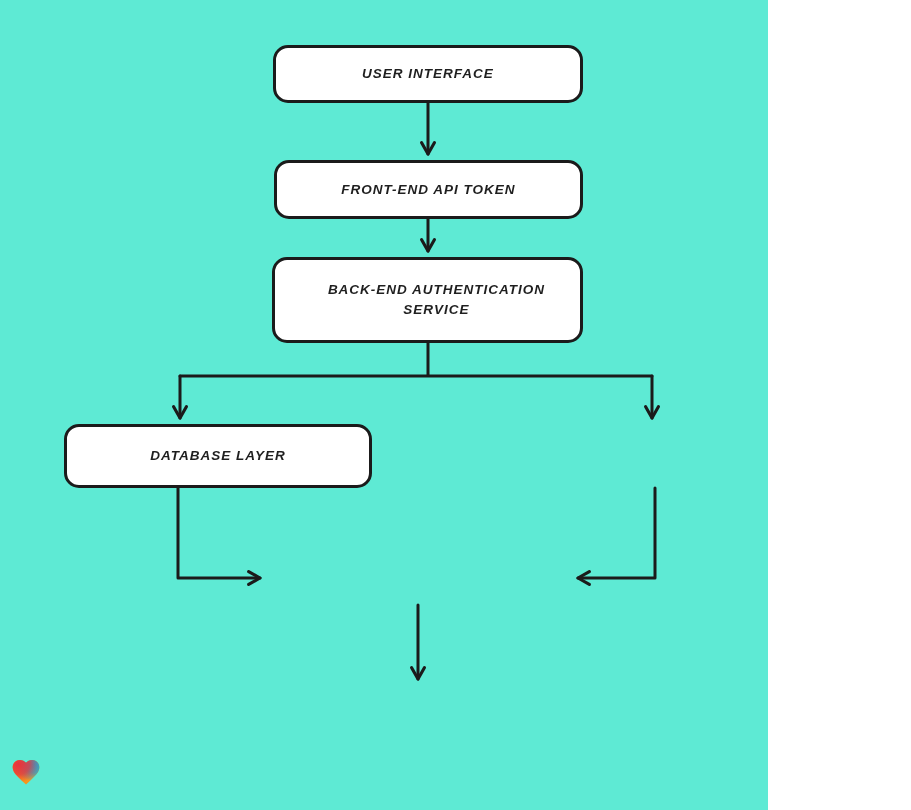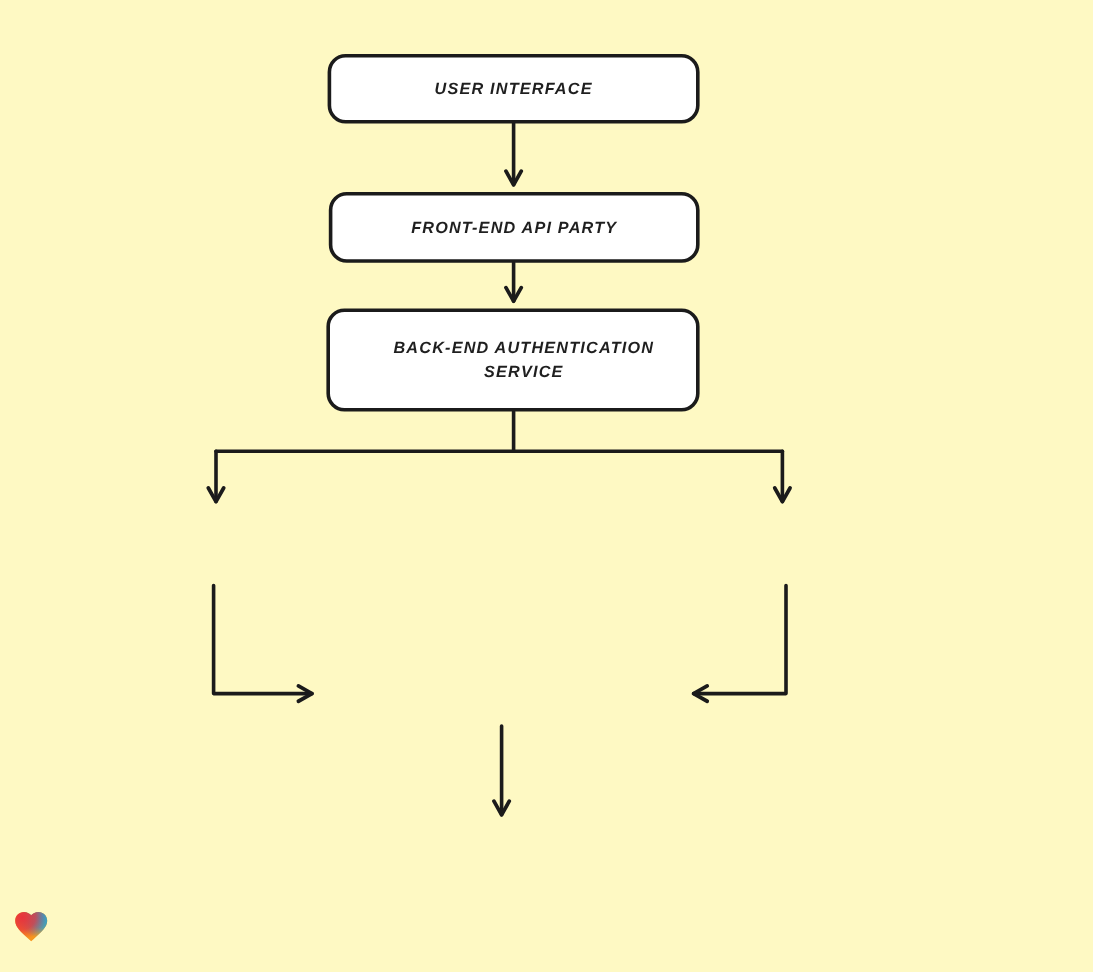--- a/index.html
+++ b/index.html
@@ -2,23 +2,23 @@
 <html><head>
 <meta charset="utf-8">
 <style>
   html, body {
     margin: 0;
     padding: 0;
     background: #ffffff;
   }
   #canvas {
     position: relative;
-    width: 911px;
+    width: 768px;
     height: 810px;
-    background: #fef9c3;
+    background: #5eead4;
     font-family: "Liberation Sans", sans-serif;
     overflow: hidden;
   }
   .edges-layer {
     position: absolute;
     left: 0;
     top: 0;
     width: 911px;
     height: 810px;
   }
@@ -84,27 +84,30 @@
       <path d="M655,488 L655,578 L578,578" marker-end="url(#arrowhead)"></path>
       <path d="M418,605 L418,679" marker-end="url(#arrowhead)"></path>
     </g>
   </svg>
 
   <div class="node" id="node-ui">
     <span class="label">USER INTERFACE</span>
   </div>
 
   <div class="node" id="node-api">
-    <span class="label">FRONT-END API PARTY</span>
+    <span class="label">FRONT-END API TOKEN</span>
   </div>
 
   <div class="node" id="node-backend">
     <span class="label">BACK-END AUTHENTICATION SERVICE</span>
   </div>
 
+  <div class="node" id="node-db">
+    <span class="label">DATABASE LAYER</span>
+  </div>
 
 
 
 
   <svg class="logo" viewBox="0 0 24 24" xmlns="http://www.w3.org/2000/svg">
     <defs>
       <radialGradient id="heart-red" cx="0.22" cy="0.18" r="0.75">
         <stop offset="0" stop-color="#e8333c"></stop>
         <stop offset="0.55" stop-color="#e8333c" stop-opacity="0.75"></stop>
         <stop offset="1" stop-color="#e8333c" stop-opacity="0"></stop>

